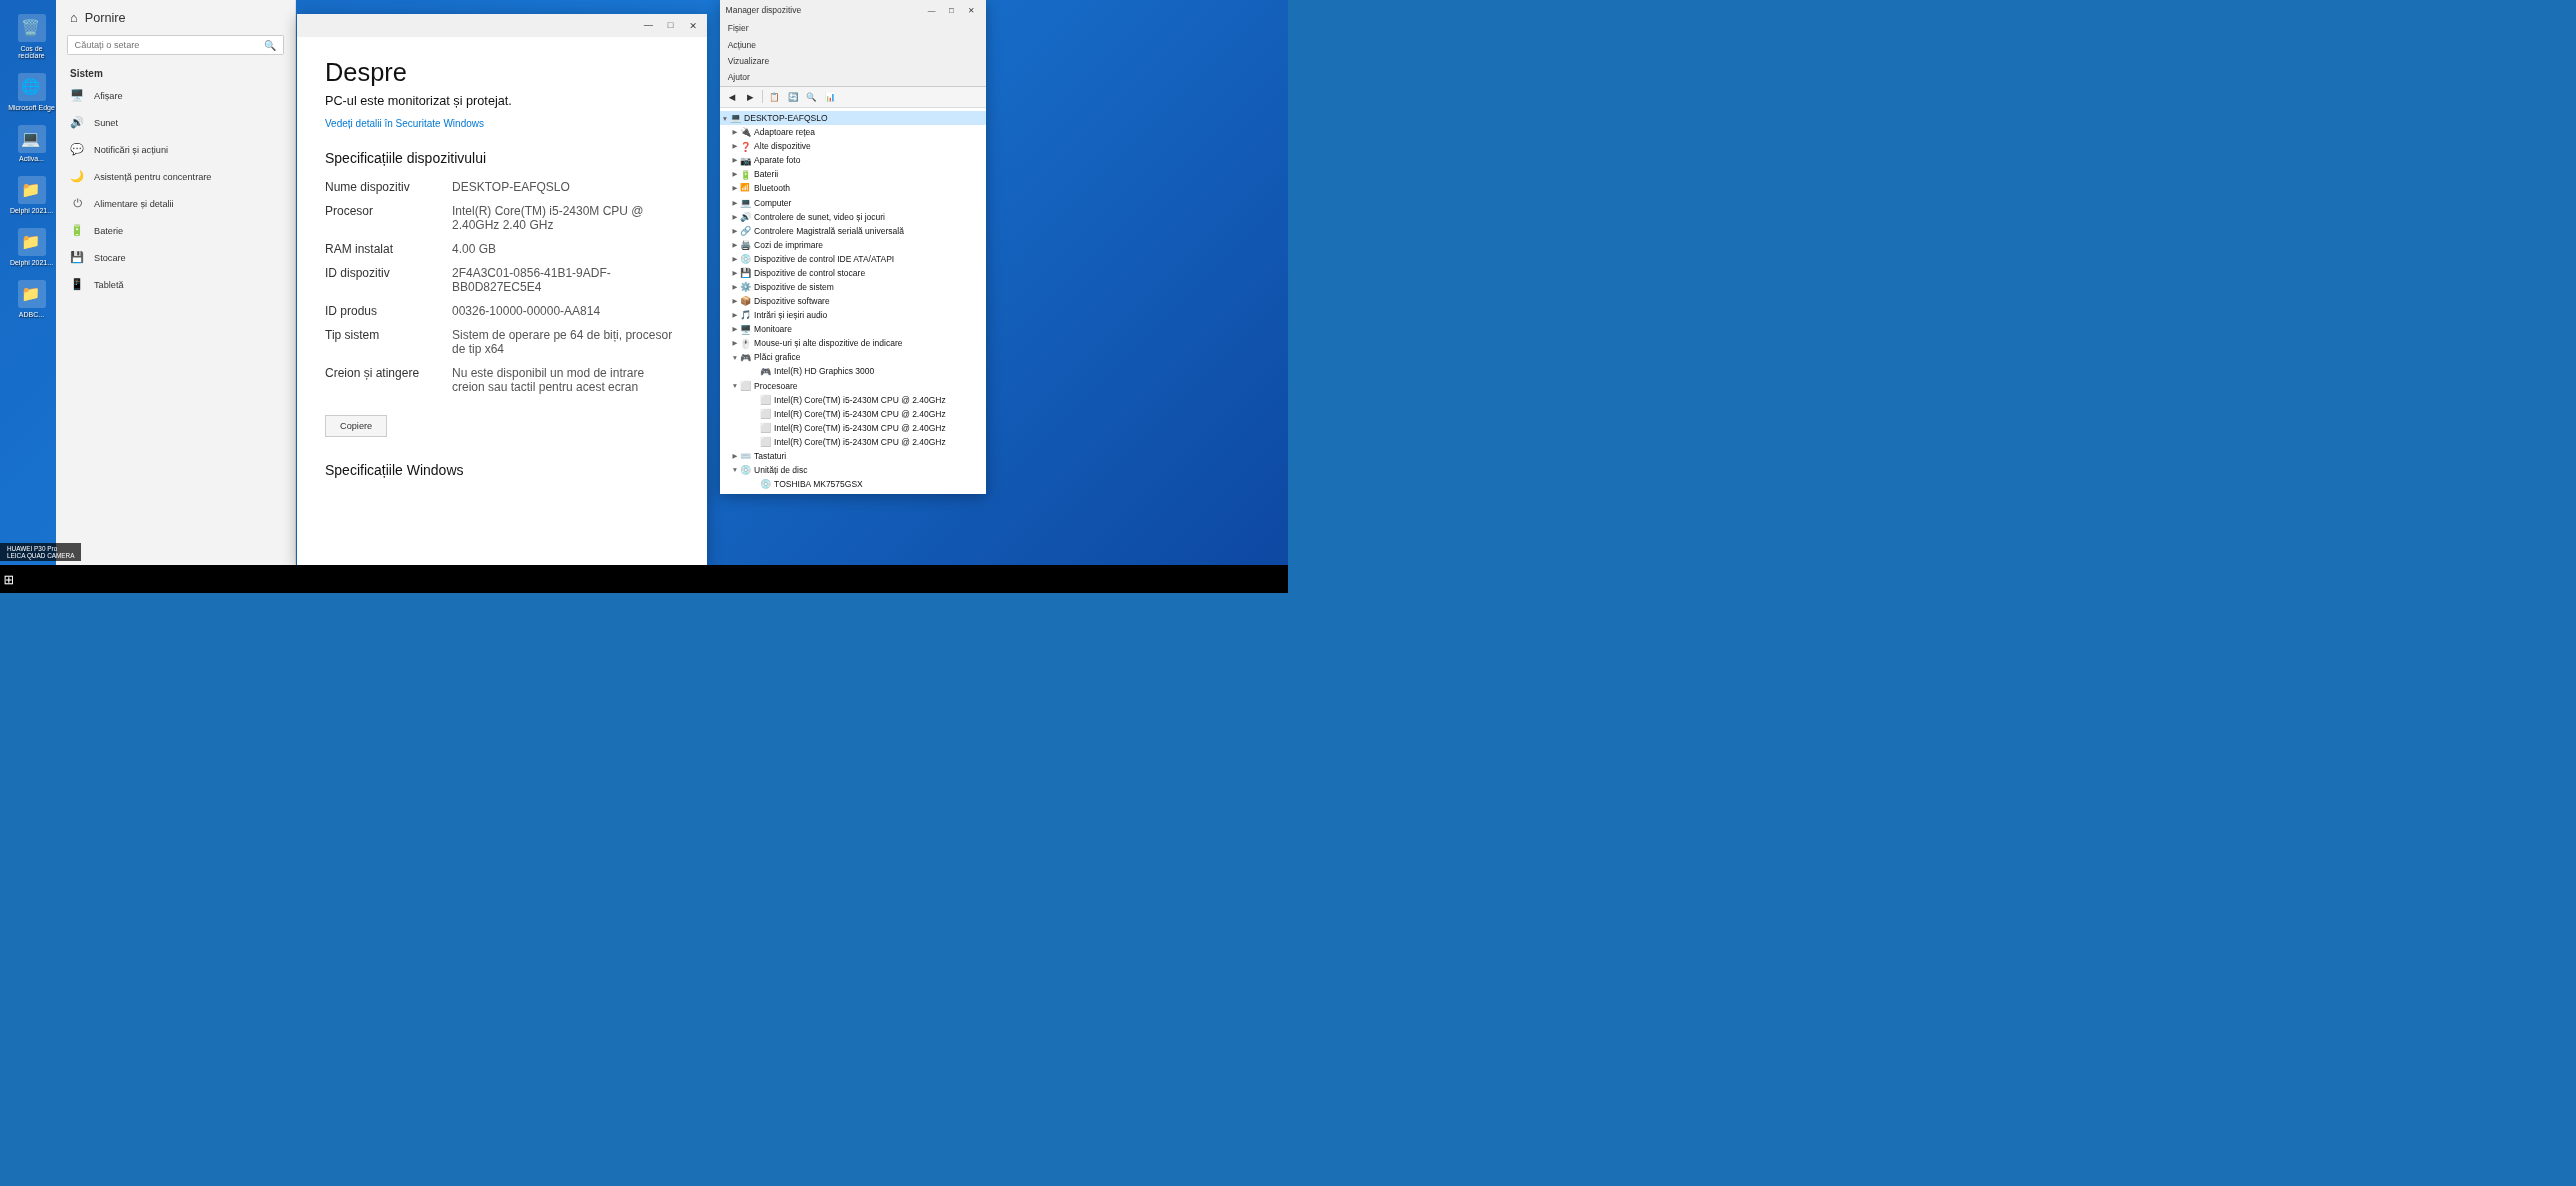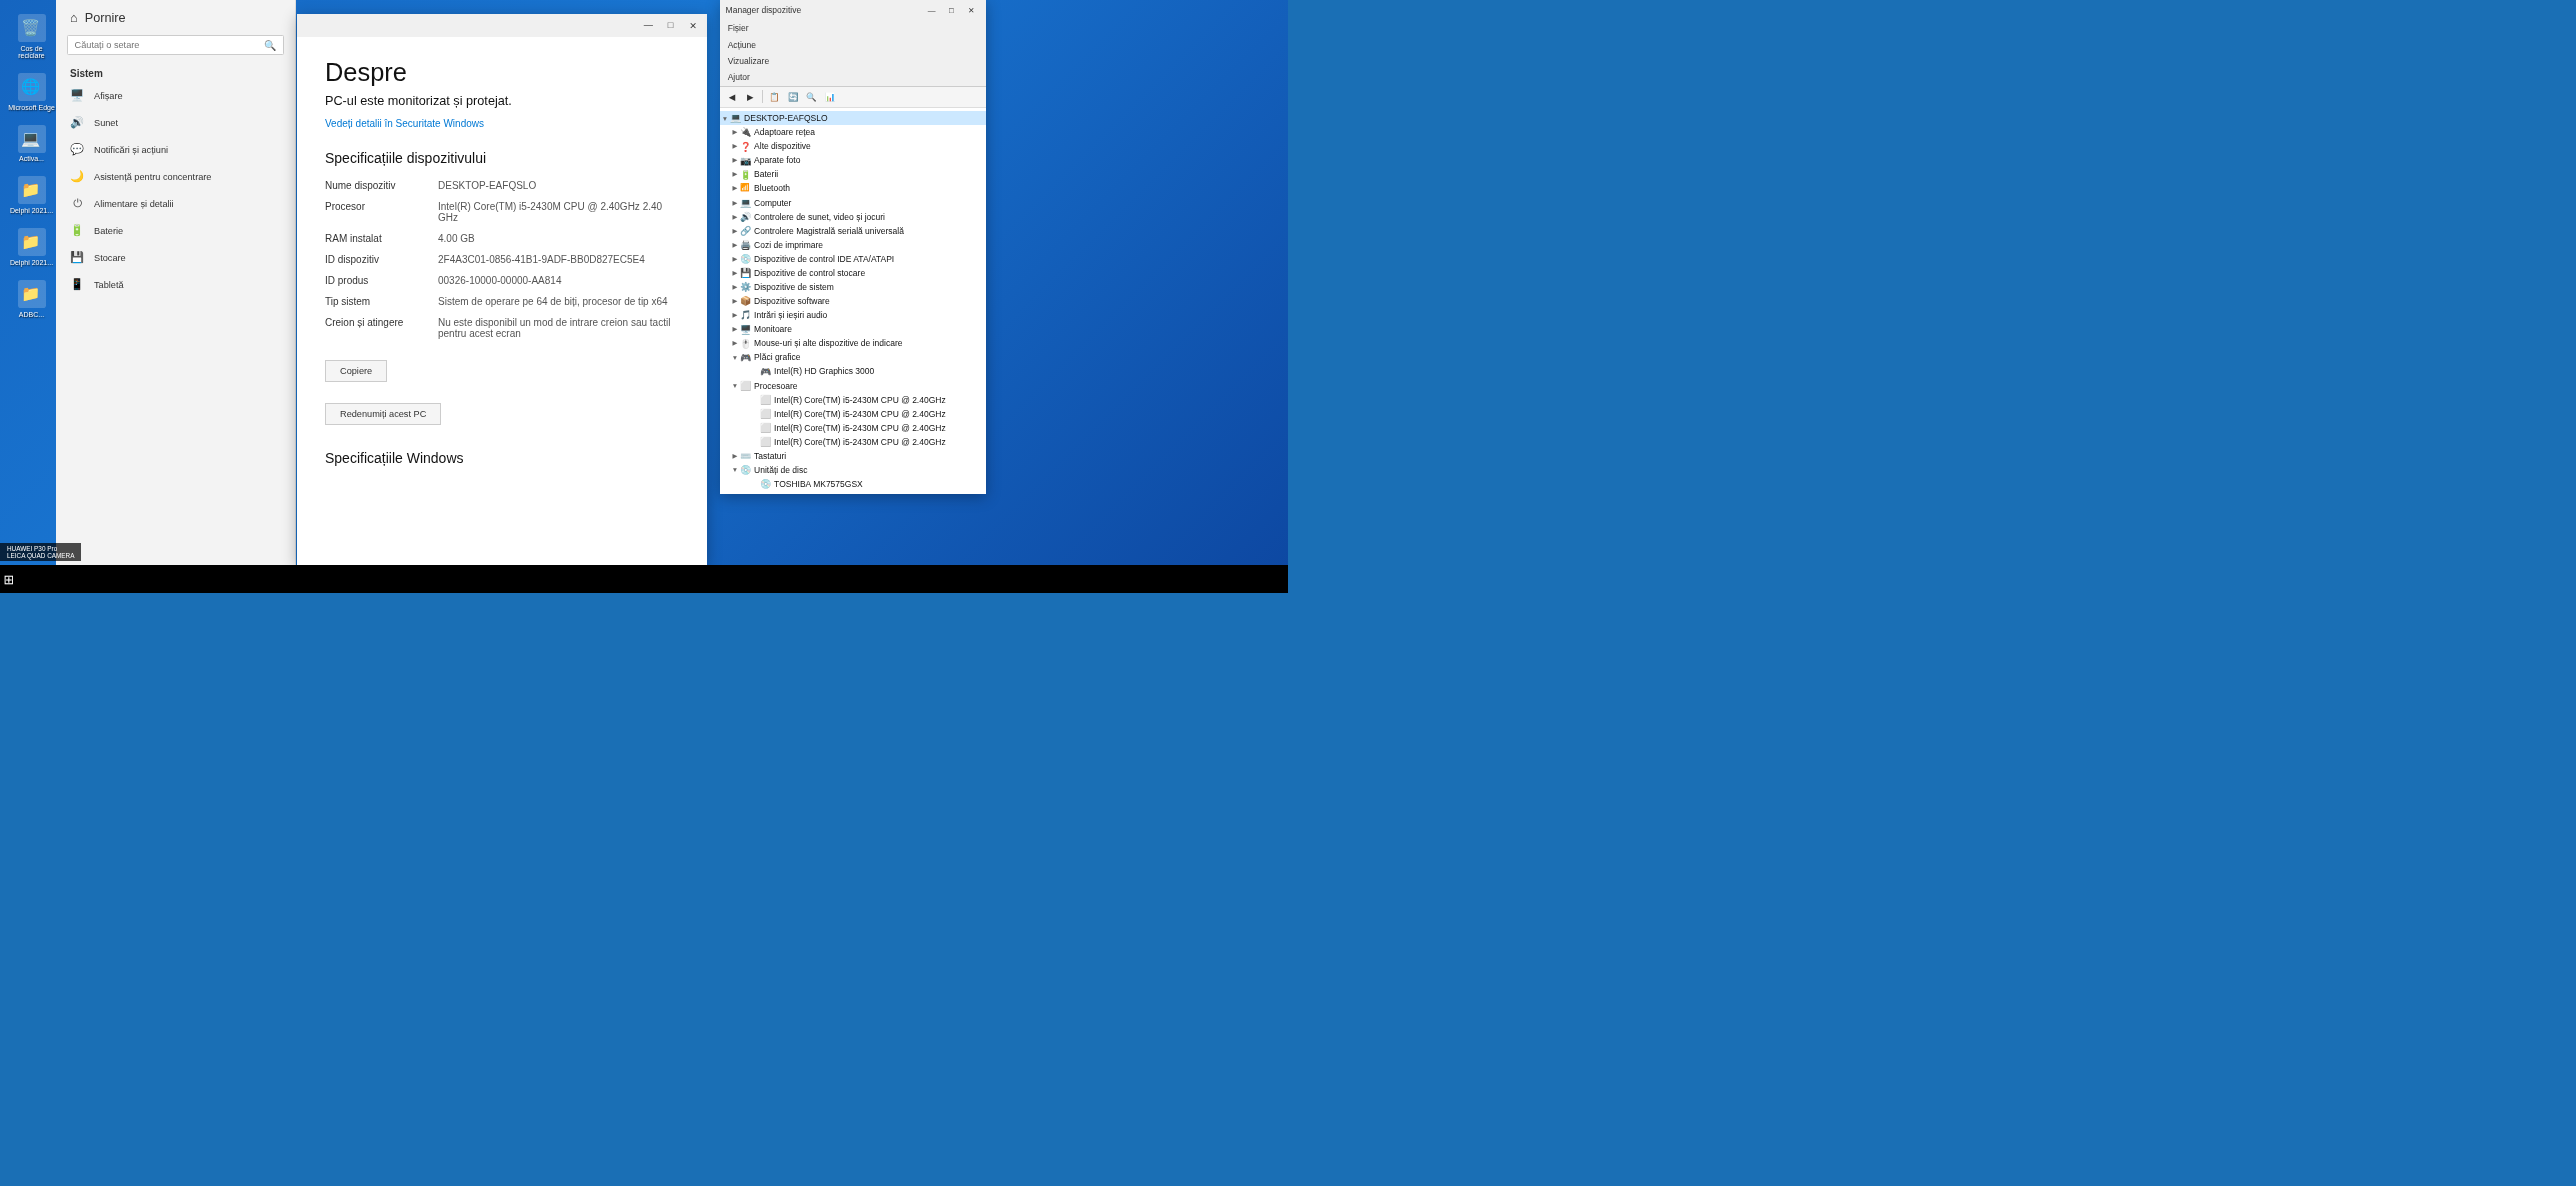--- a/index.html
+++ b/index.html
@@ -196,22 +196,23 @@
       margin-bottom: 21px;
     }
     .about-section-title {
       font-size: 14px;
       font-weight: 400;
       color: #111;
       margin-bottom: 14px;
     }
     .spec-row {
       display: flex;
+      gap: 14px;
       margin-bottom: 10px;
-      font-size: 10px;
+      font-size: 12px;
     }
     .spec-label {
       width: 113px;
       color: #333;
       flex-shrink: 0;
     }
     .spec-value {
       color: #555;
       flex: 1;
     }
@@ -471,23 +472,20 @@
       <span class="spec-label">Tip sistem</span>
       <span class="spec-value">Sistem de operare pe 64 de biți, procesor de tip x64</span>
     </div>
     <div class="spec-row">
       <span class="spec-label">Creion și atingere</span>
       <span class="spec-value">Nu este disponibil un mod de intrare creion sau tactil pentru acest ecran</span>
     </div>
 
     <div style="margin-top:14px;">
       <button class="about-button">Copiere</button>
-    </div>
-    <div style="margin-top:7px;">
-      <button class="about-button">Redenumiți acest PC</button>
     </div>
 
     <div class="about-section-title" style="margin-top:17.7px;">Specificațiile Windows</div>
   </div>
 </div>
 
 <div class="devmgr-window">
   <div class="devmgr-titlebar">
     <span class="devmgr-title-text">Manager dispozitive</span>
     <div class="devmgr-win-btns">

